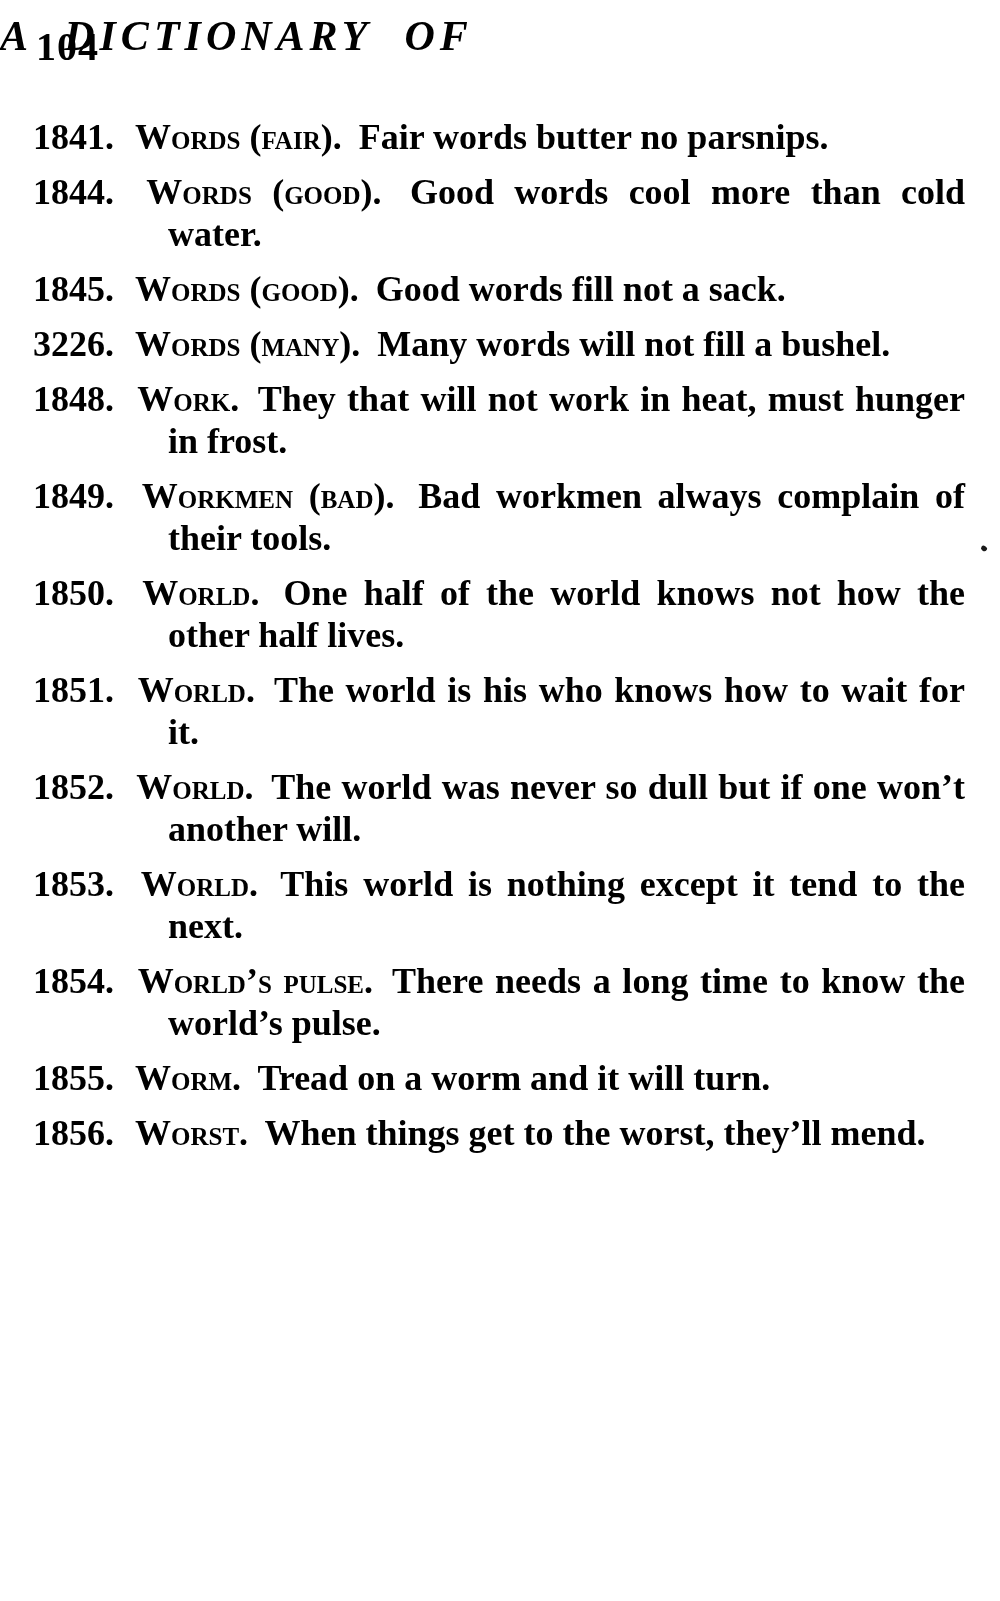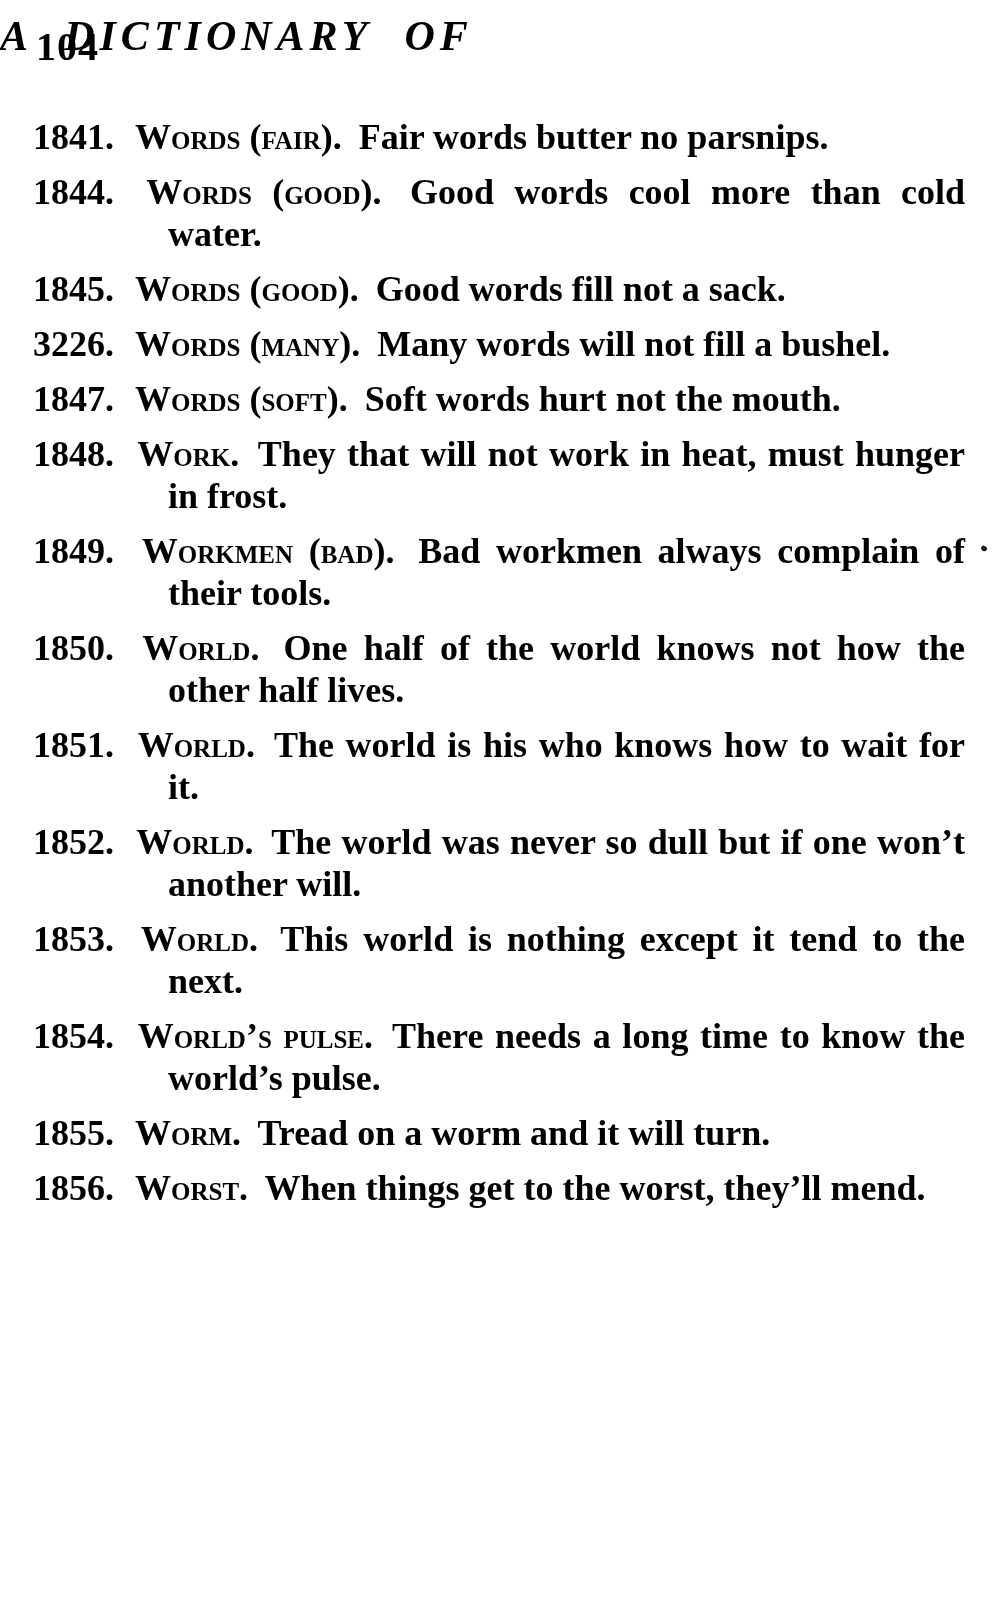--- a/index.html
+++ b/index.html
@@ -74,21 +74,20 @@
 <div class="page-header">
   <div class="page-number">104</div>
   <div class="running-title">A DICTIONARY OF</div>
 </div>
 
 <div class="entries">
   <div class="entry"><span class="entry-number">1841.</span> <span class="entry-headword">Words (fair).</span> <span class="entry-text">Fair words butter no parsnips.</span></div>
   <div class="entry"><span class="entry-number">1844.</span> <span class="entry-headword">Words (good).</span> <span class="entry-text">Good words cool more than cold water.</span></div>
   <div class="entry"><span class="entry-number">1845.</span> <span class="entry-headword">Words (good).</span> <span class="entry-text">Good words fill not a sack.</span></div>
   <div class="entry"><span class="entry-number">3226.</span> <span class="entry-headword">Words (many).</span> <span class="entry-text">Many words will not fill a bushel.</span></div>
-  <div class="entry"><span class="entry-number">1847.</span> <span class="entry-headword">Words (soft).</span> <span class="entry-text">Soft words hurt not the mouth.</span></div>
   <div class="entry"><span class="entry-number">1848.</span> <span class="entry-headword">Work.</span> <span class="entry-text">They that will not work in heat, must hunger in frost.</span></div>
   <div class="entry"><span class="entry-number">1849.</span> <span class="entry-headword">Workmen (bad).</span> <span class="entry-text">Bad workmen always complain of their tools.</span></div>
   <div class="entry"><span class="entry-number">1850.</span> <span class="entry-headword">World.</span> <span class="entry-text">One half of the world knows not how the other half lives.</span></div>
   <div class="entry"><span class="entry-number">1851.</span> <span class="entry-headword">World.</span> <span class="entry-text">The world is his who knows how to wait for it.</span></div>
   <div class="entry"><span class="entry-number">1852.</span> <span class="entry-headword">World.</span> <span class="entry-text">The world was never so dull but if one won’t another will.</span></div>
   <div class="entry"><span class="entry-number">1853.</span> <span class="entry-headword">World.</span> <span class="entry-text">This world is nothing except it tend to the next.</span></div>
   <div class="entry"><span class="entry-number">1854.</span> <span class="entry-headword">World’s pulse.</span> <span class="entry-text">There needs a long time to know the world’s pulse.</span></div>
   <div class="entry"><span class="entry-number">1855.</span> <span class="entry-headword">Worm.</span> <span class="entry-text">Tread on a worm and it will turn.</span></div>
   <div class="entry"><span class="entry-number">1856.</span> <span class="entry-headword">Worst.</span> <span class="entry-text">When things get to the worst, they’ll mend.</span></div>
 </div>

